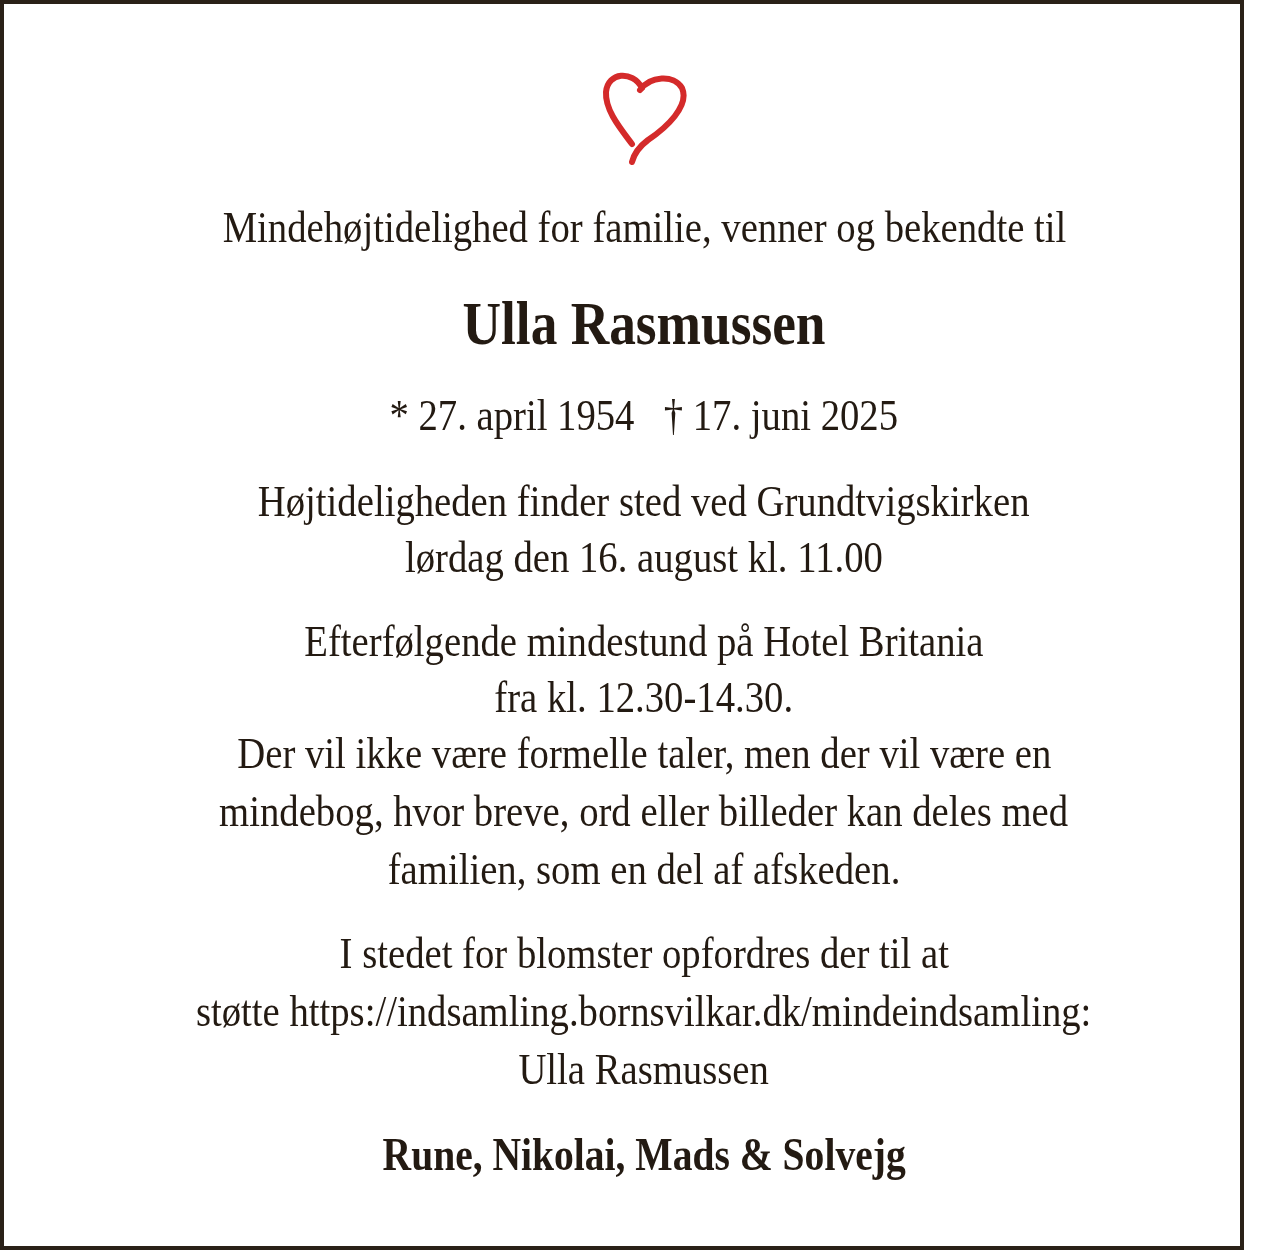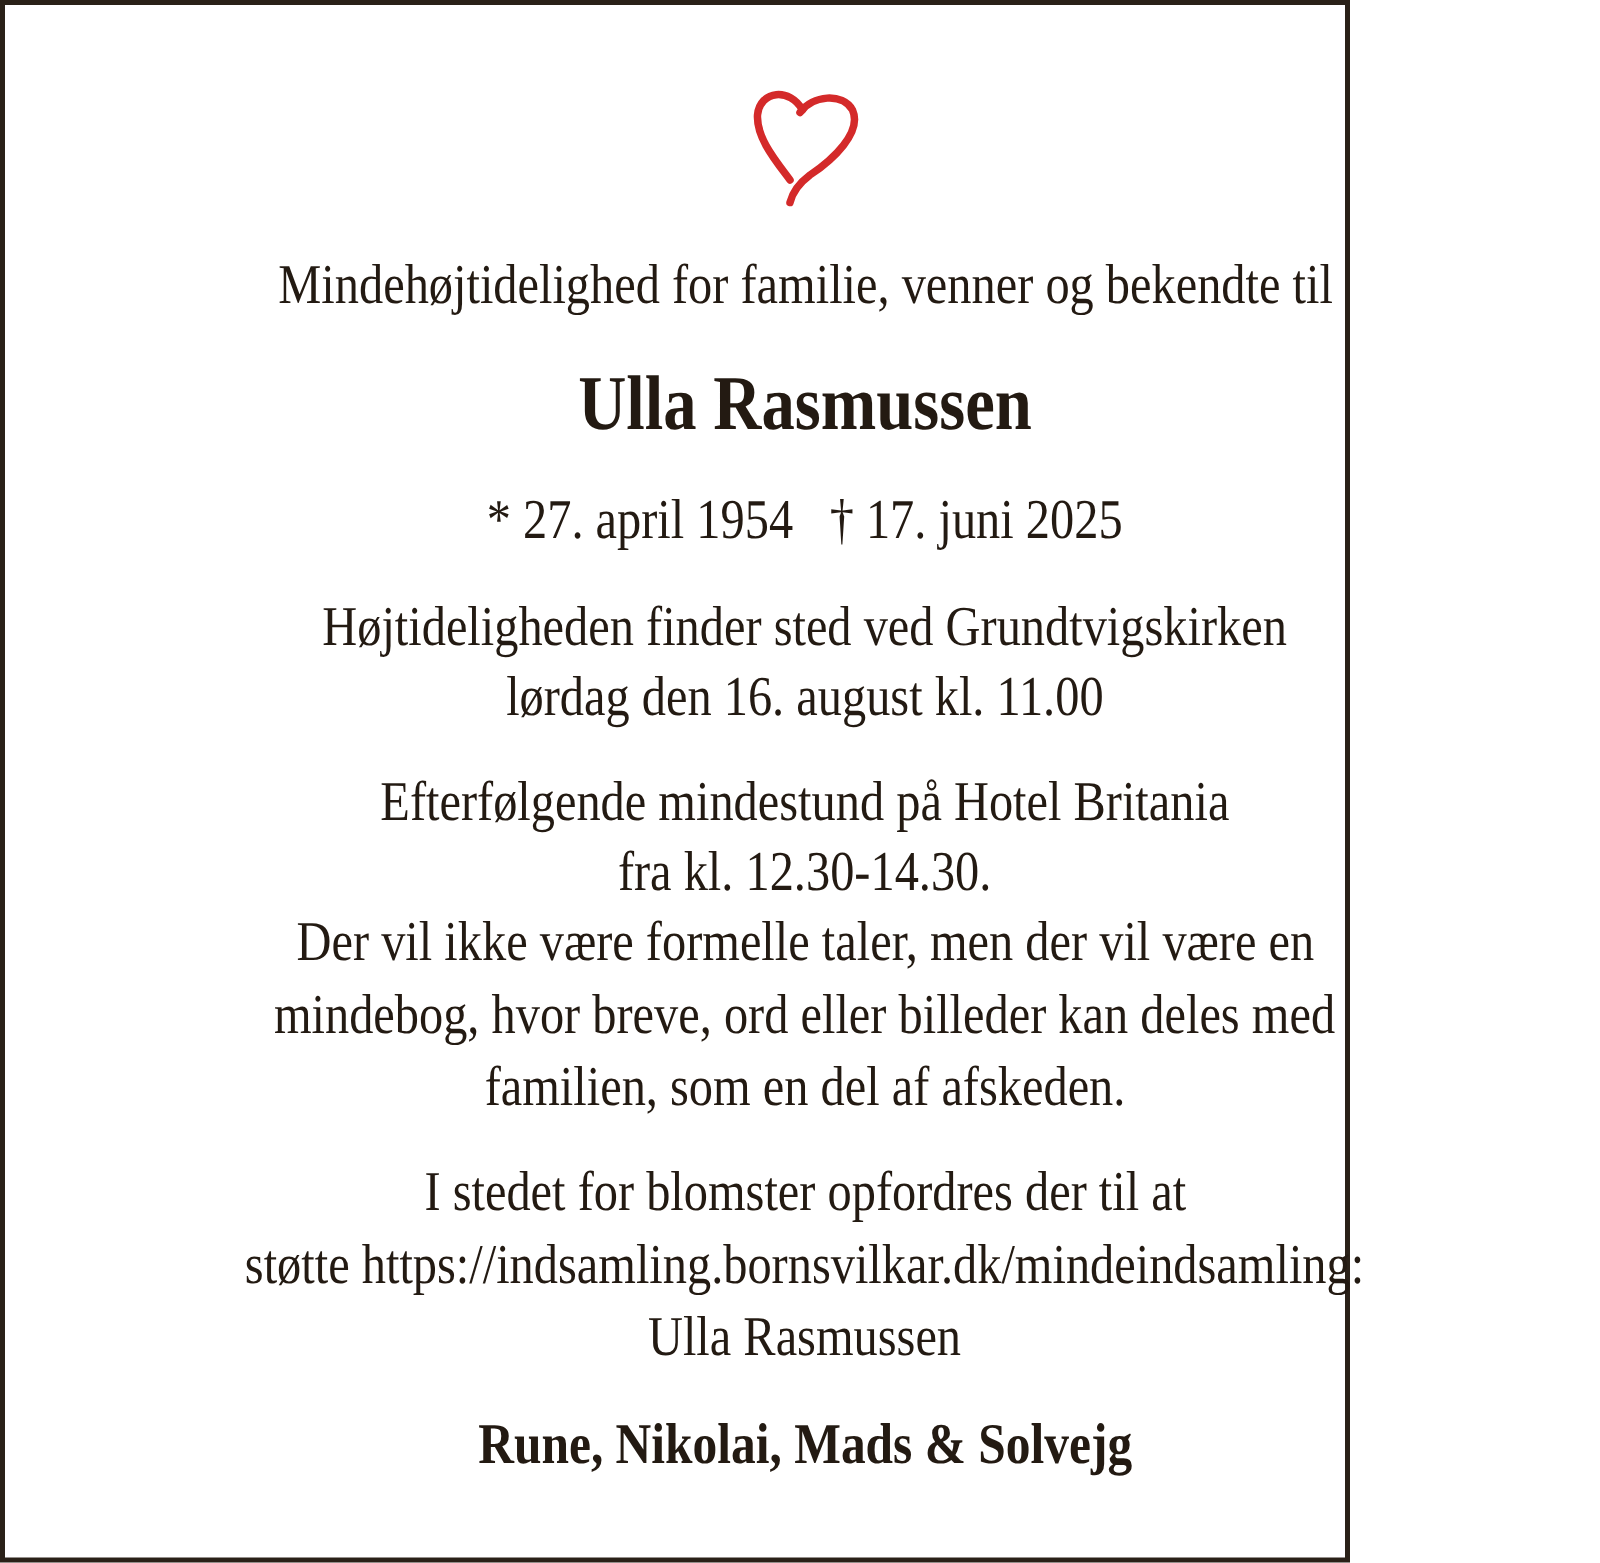--- a/index.html
+++ b/index.html
@@ -9,21 +9,21 @@
     }
     body {
       width: 1280px;
       height: 1250px;
       overflow: hidden;
     }
     .frame {
       position: absolute;
       left: 0;
       top: 0;
-      width: 1080px;
+      width: 1244px;
       height: 1250px;
       box-sizing: border-box;
       border: 4px solid #2a2118;
       background: #ffffff;
     }
     .heart {
       position: absolute;
       left: 598px;
       top: 62px;
       width: 88px;

